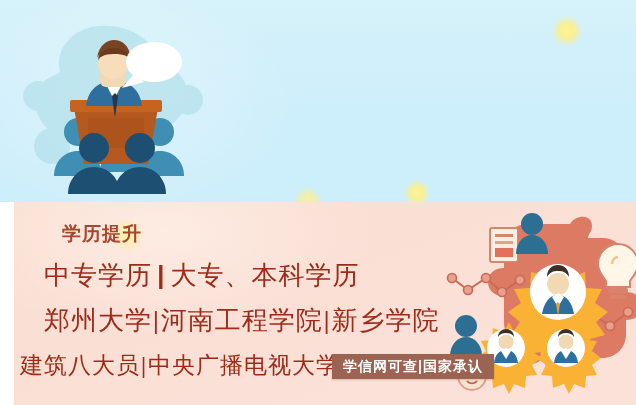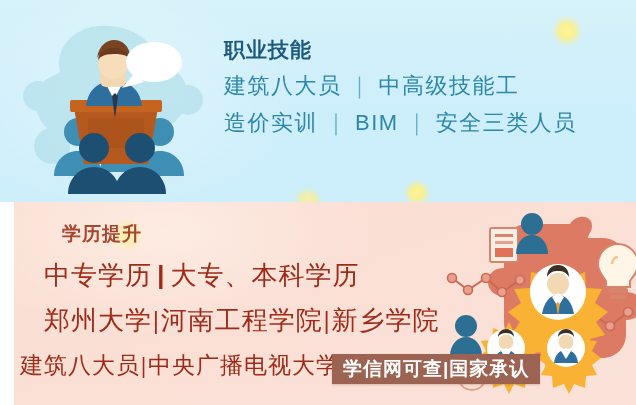--- a/index.html
+++ b/index.html
@@ -86,21 +86,21 @@
     letter-spacing:1px;
   }
   .serif-line .bar{color:#9e2a18;padding:0 1px;font-weight:bold;}
   .sl-1{left:30px;top:62px;font-family:Liberation Mono, monospace;}
   .sl-2{left:30px;top:106px;}
   .sl-3{left:6px;top:152px;font-size:23px;}
 
   .badge{
     position:absolute;left:318px;top:152px;
     background:#9d6352;color:#ffffff;
-    font-size:19px;font-weight:bold;letter-spacing:1px;
+    font-size:14px;font-weight:bold;letter-spacing:1px;
     padding:5px 11px 6px 11px;
     line-height:1;white-space:nowrap;
     box-shadow:0 1px 2px rgba(120,60,40,.25);
   }
 </style>
 </head>
 <body>
 
 <div class="banner">
 
@@ -160,31 +160,20 @@
           <path d="M98 180c0-16 12-27 26-27s26 11 26 27z"></path>
         </g>
 
         <g>
           <ellipse cx="138" cy="48" rx="28" ry="20" fill="#ffffff"></ellipse>
           <path d="M118 60l-12 14 22-6z" fill="#ffffff"></path>
         </g>
       </svg>
     </div>
 
-    <div class="top-text">
-      <div class="kicker">职业技能</div>
-
-      <div class="line">
-        <span>建筑八大员</span><span class="sep">｜</span><span>中高级技能工</span>
-      </div>
-
-      <div class="line">
-        <span>造价实训</span><span class="sep">｜</span><span>BIM</span><span class="sep">｜</span><span>安全三类人员</span>
-      </div>
-    </div>
   </div>
 
   <div class="panel-bot">
     <div class="wash"></div>
     <div class="bot-spark">
         <i></i>
       </div>
 
     <div class="illus-bot">
       <svg viewBox="0 0 200 190" xmlns="http://www.w3.org/2000/svg">

